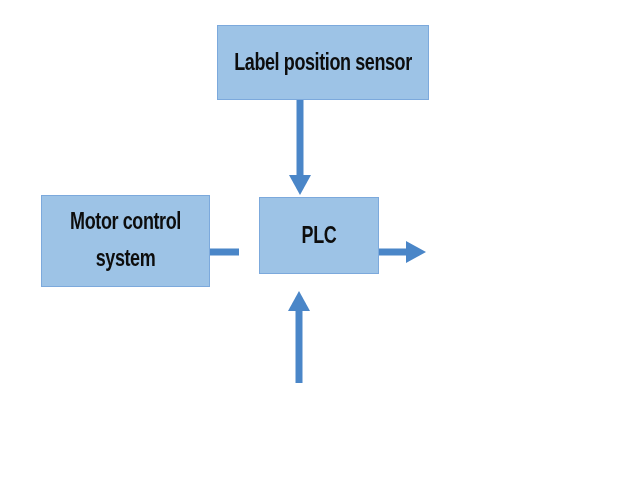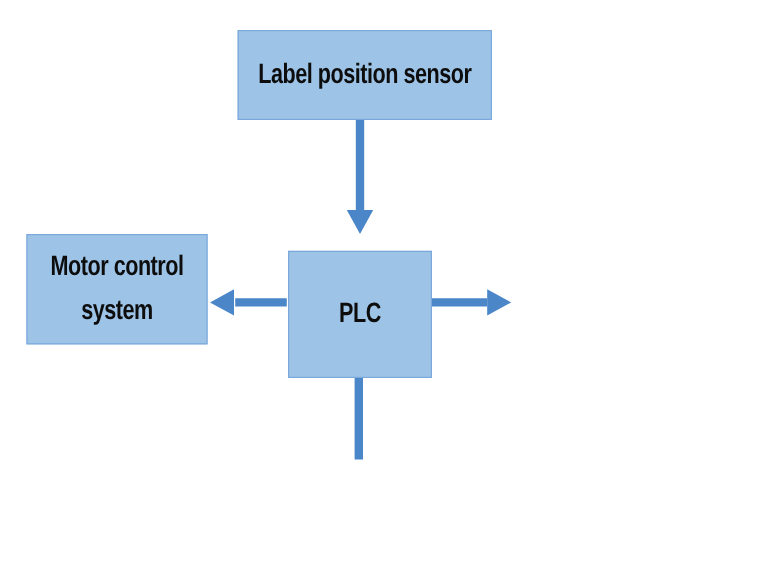--- a/index.html
+++ b/index.html
@@ -30,34 +30,35 @@
     fill: var(--arrow, #4A86C8);
   }
   .node {
     position: absolute;
     display: flex;
     align-items: center;
     justify-content: center;
     background: var(--node-fill, #9DC3E6);
     border: 1.5px solid var(--node-border, #7CA9DC);
     text-align: center;
+    margin-left: 19px;
   }
   .label {
     font-weight: bold;
     font-size: 18px;
     letter-spacing: -0.4px;
     line-height: 1.55;
     color: var(--text, #0d0d0d);
     transform: scaleY(1.3);
     transform-origin: center;
     padding: 0 4px;
   }
   .node-sensor   { left: 198px; top: 25px;  width: 212px; height: 75px; }
-  .node-motor    { left: 22px;  top: 195px; width: 151px; height: 92px; }
-  .node-plc      { left: 240px; top: 209px; width: 120px; height: 106px; }
+  .node-motor    { left: 22px;  top: 195px; width: 169px; height: 92px; }
+  .node-plc      { left: 240px; top: 197px; width: 120px; height: 77px; }
   .node-cylinder { left: 427px; top: 195px; width: 195px; height: 95px; }
   .node-pedal    { left: 200px; top: 383px; width: 208px; height: 75px; }
 </style>
 </head>
 <body>
 
 <div class="canvas">
 
   <svg class="arrows" viewBox="0 0 640 480" xmlns="http://www.w3.org/2000/svg">
 

